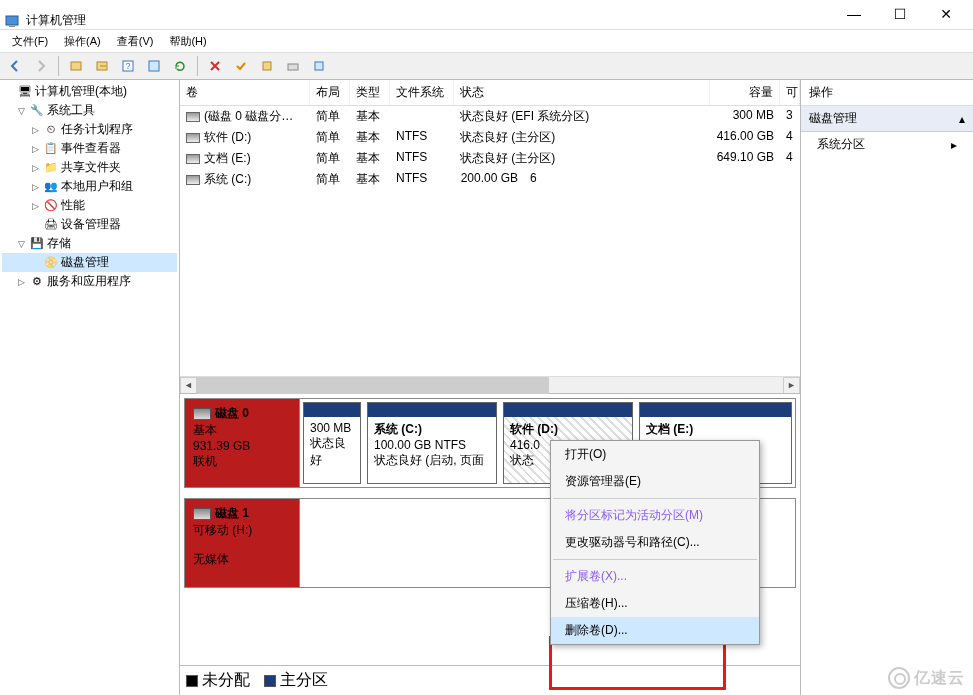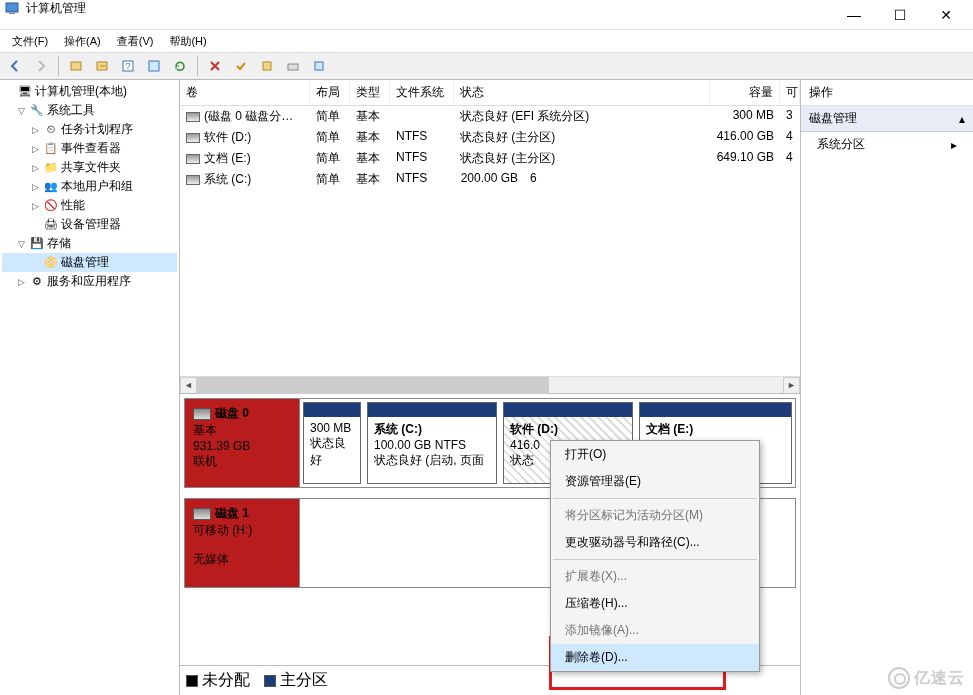--- a/index.html
+++ b/index.html
@@ -1,17 +1,17 @@
 <!DOCTYPE html>
 <html><head>
 <meta charset="utf-8">
 <style>
 * { box-sizing: border-box; margin: 0; padding: 0; }
 body { font-family: "Microsoft YaHei", "SimSun", Arial, sans-serif; font-size: 12px; background: #fff; width: 973px; height: 695px; overflow: hidden; position: relative; }
-.titlebar { height: 30px; display: flex; align-items: flex-start; padding: 0 4px; background: #fff; border-bottom: 1px solid #ddd;}
+.titlebar { height: 30px; display: flex; align-items: flex-end; padding: 0 4px; background: #fff; border-bottom: 1px solid #ddd;}
 .titlebar .app-icon { width: 16px; height: 16px; margin-right: 6px; }
 .titlebar .title { flex: 1; font-size: 12px; }
 .win-controls { display: flex; }
 .win-controls div { width: 46px; height: 30px; display: flex; align-items: center; justify-content: center; font-size: 14px; }
 .menubar { height: 22px; display: flex; align-items: center; padding: 0 4px; background: #fff; }
 .menubar span { padding: 2px 8px; font-size: 11px; }
 .toolbar { height: 28px; display: flex; align-items: center; padding: 2px 4px; background: #f0f0f0; border-top: 1px solid #ddd; border-bottom: 1px solid #bbb; gap: 4px;}
 .toolbar .btn { width: 22px; height: 22px; display: flex; align-items: center; justify-content: center; border: 1px solid transparent; }
 .toolbar .sep { width: 1px; height: 20px; background: #bbb; margin: 0 2px;}
 .main { display: flex; height: calc(695px - 30px - 22px - 28px); }
@@ -52,21 +52,21 @@
 .part .pbody .pname { font-weight:bold; }
 .part.hatched .pbody { background: repeating-linear-gradient(45deg, #fff, #fff 4px, #ddd 4px, #ddd 6px);}
 .legend { padding: 4px 6px; border-top:1px solid #bbb; font-size:16px; display:flex; gap:14px; align-items:center;}
 .legend .sw { width:12px; height:12px; display:inline-block; margin-right:4px; vertical-align:middle; border:1px solid #555;}
 .actions-panel { width: 172px; background: #fff;}
 .actions-panel .hdr { padding: 4px 8px; font-weight: normal; border-bottom: 1px solid #ddd;}
 .actions-panel .sect { padding: 4px 8px; background: #e8ecf6; border-bottom:1px solid #ccc; display:flex; justify-content:space-between; align-items:center;}
 .actions-panel .item { padding: 4px 16px; display:flex; justify-content:space-between; align-items:center;}
 .context-menu { position: absolute; left: 550px; top: 440px; width: 210px; background:#f4f4f4; border:1px solid #999; box-shadow: 2px 2px 6px rgba(0,0,0,0.3); z-index:100;}
 .context-menu .mi { padding: 5px 14px; font-size:12px;}
-.context-menu .mi.disabled { color:#737373;}
+.context-menu .mi.disabled { color:#8b5cf6;}
 .context-menu .mi.highlighted { background:#cde8ff;}
 .context-menu .msep { height:1px; background:#ccc; margin: 3px 2px;}
 .red-box { position:absolute; border:3px solid #e31b1b; pointer-events:none;}
 .watermark { position:absolute; right:8px; bottom:6px; font-size:16px; color:#ccc; font-weight:bold; letter-spacing:1px; display:flex; align-items:center; gap:4px;}
 .watermark .wm-icon { width:22px; height:22px; border:2px solid #ccc; border-radius:50%; position:relative;}
 .watermark .wm-icon::before { content:""; position:absolute; left:4px; top:4px; width:8px; height:8px; border:2px solid #ccc; border-radius:50%;}
 </style>
 </head>
 <body>
 
@@ -354,21 +354,20 @@
 
 <div class="context-menu">
   <div class="mi enabled">打开(O)</div>
   <div class="mi enabled">资源管理器(E)</div>
   <div class="msep"></div>
   <div class="mi disabled">将分区标记为活动分区(M)</div>
   <div class="mi enabled">更改驱动器号和路径(C)...</div>
   <div class="msep"></div>
   <div class="mi disabled">扩展卷(X)...</div>
   <div class="mi enabled">压缩卷(H)...</div>
-  <div class="mi disabled">添加镜像(A)...</div>
   <div class="mi enabled highlighted">删除卷(D)...</div>
 
 </div>
 
 <div class="red-box" style="left:549px; top:636px; width:177px; height:54px;"></div>
 
 <div class="watermark">
   <span class="wm-icon"></span>
   <span>亿速云</span>
 </div>

